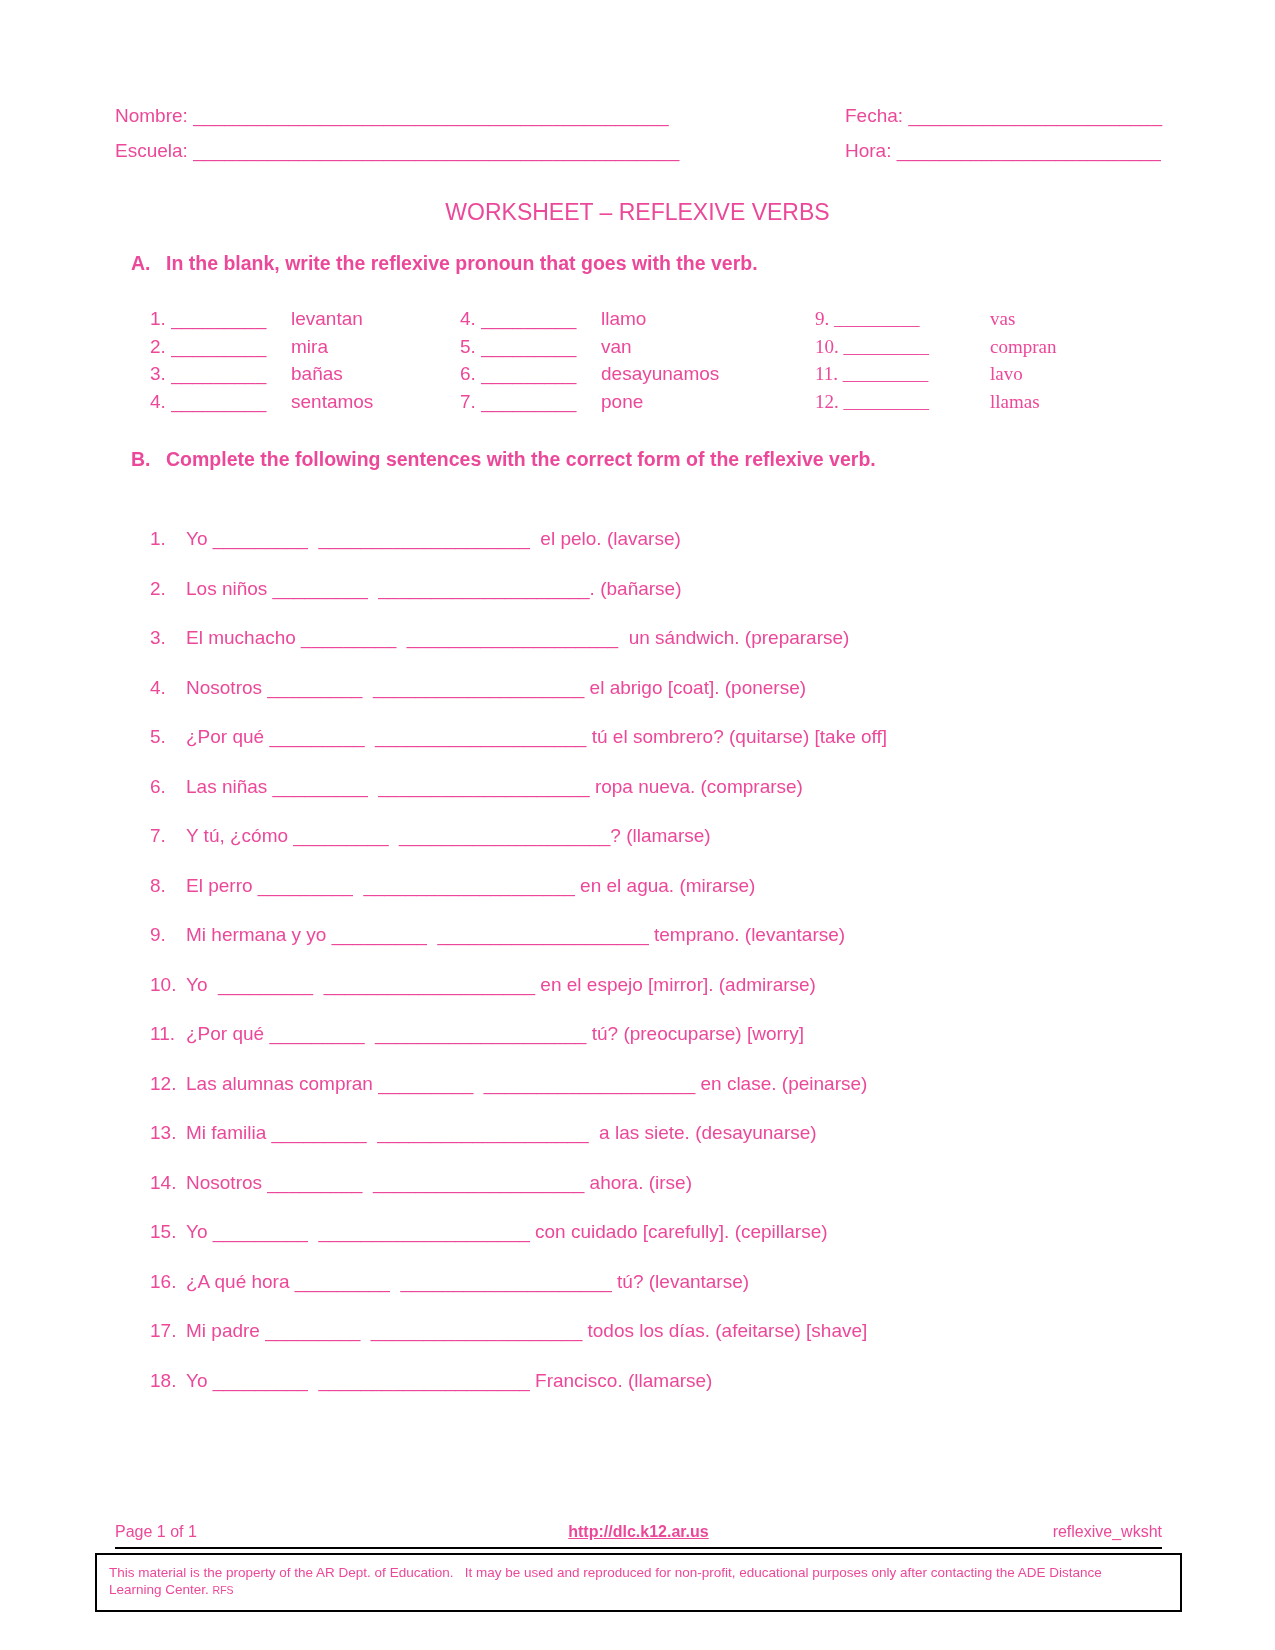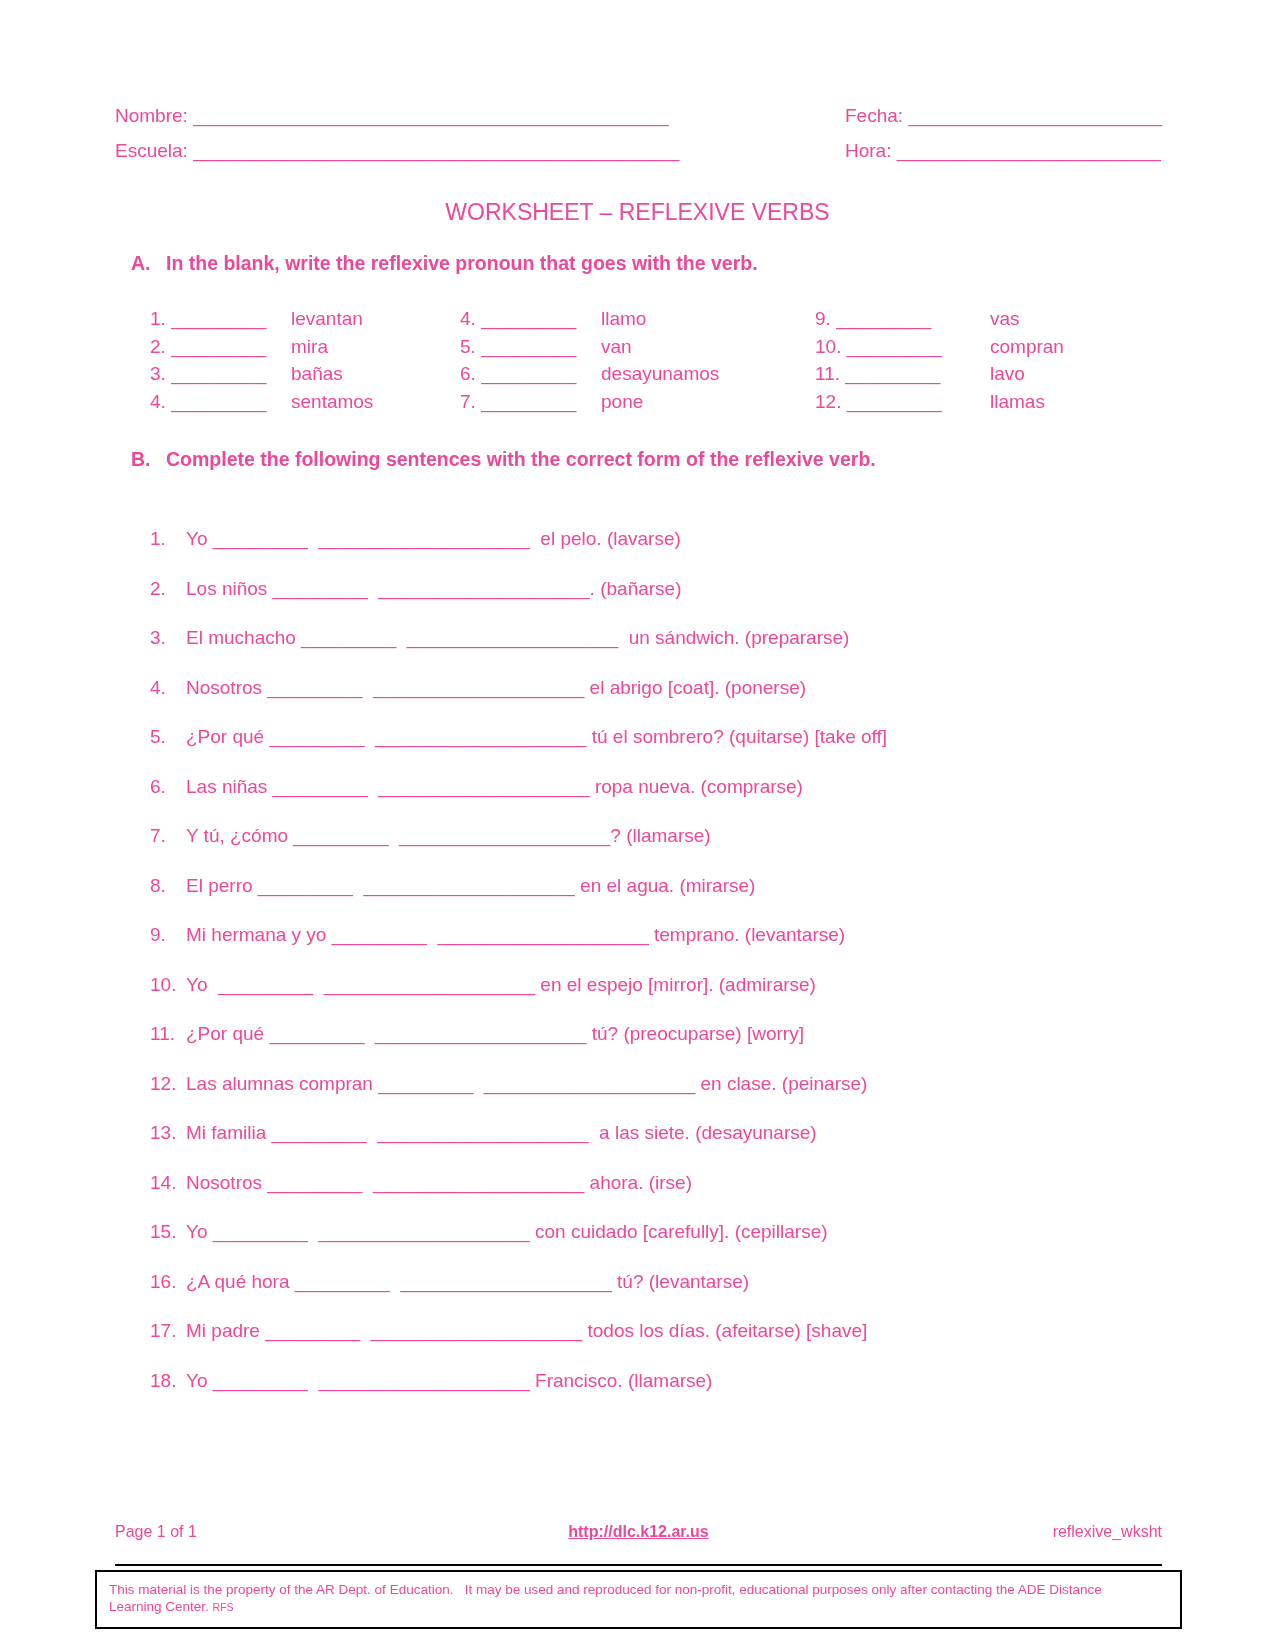--- a/index.html
+++ b/index.html
@@ -48,21 +48,21 @@
     display: grid;
     grid-template-columns: 310px 355px 1fr;
     margin: 30px 0 0 35px;
   }
   .a-item {
     display: grid;
     grid-template-columns: 141px 1fr;
     line-height: 27.5px;
     white-space: pre;
   }
-  .a-col3 .a-item { grid-template-columns: 175px 1fr; }
+  .a-col3 .a-item { grid-template-columns: 175px 1fr; font-family: Liberation Serif, serif; }
   .a-left { display: inline; }
   .a-num { display: inline; }
   .a-blank { display: inline; }
   .a-verb { display: inline; }
   
   .b-list { margin: 56px 0 0 35px; }
   .b-item {
     line-height: 23px;
     margin-bottom: 26.5px;
     white-space: pre-wrap;
@@ -77,21 +77,21 @@
     left: 95px;
     width: 1087px;
   }
   .footer-row {
     margin: 0 20px;
     display: grid;
     grid-template-columns: 1fr auto 1fr;
     align-items: end;
     font-size: 16px;
     line-height: 20px;
-    padding-bottom: 22px;
+    padding-bottom: 5px;
     border-bottom: 2px solid #000;
   }
   .footer-center { text-align: center; font-weight: bold; text-decoration: underline; }
   .footer-right { text-align: right; }
   .notice-box {
     margin-top: 4px;
     border: 2px solid #000;
     padding: 9px 28px 11px 12px;
     font-size: 13.5px;
     line-height: 17px;

